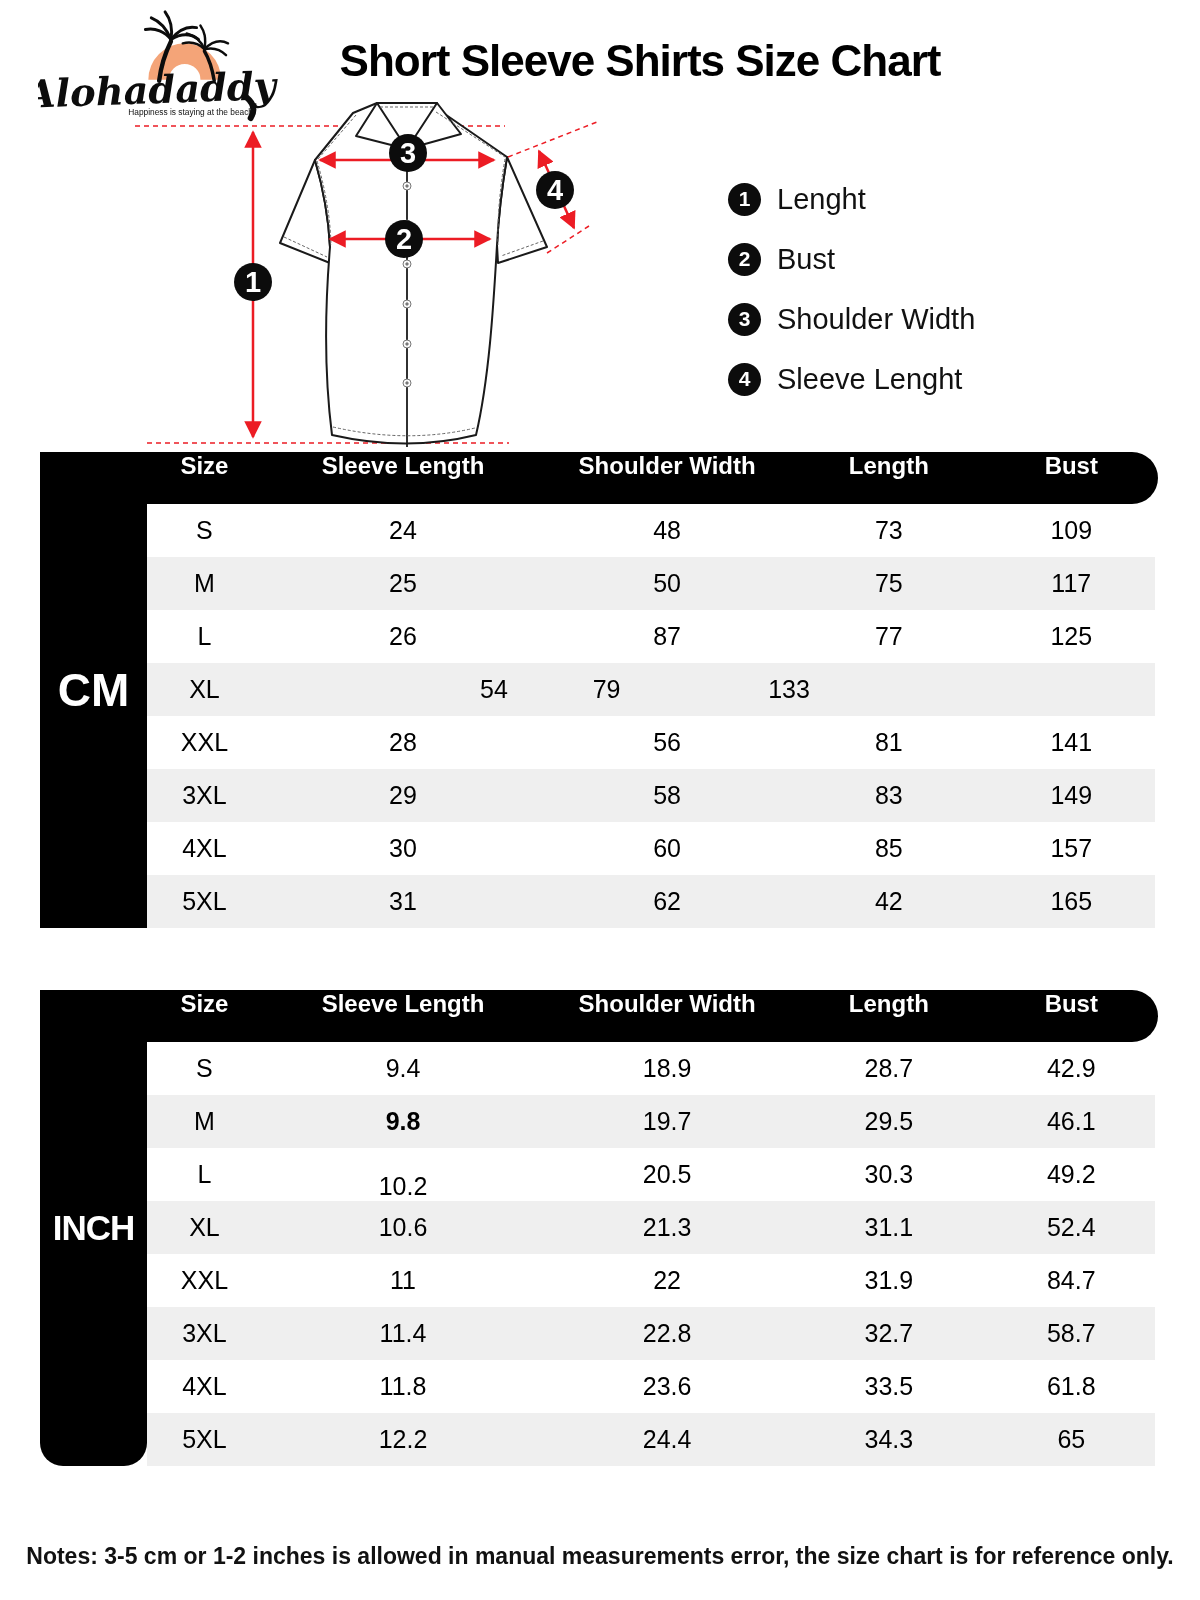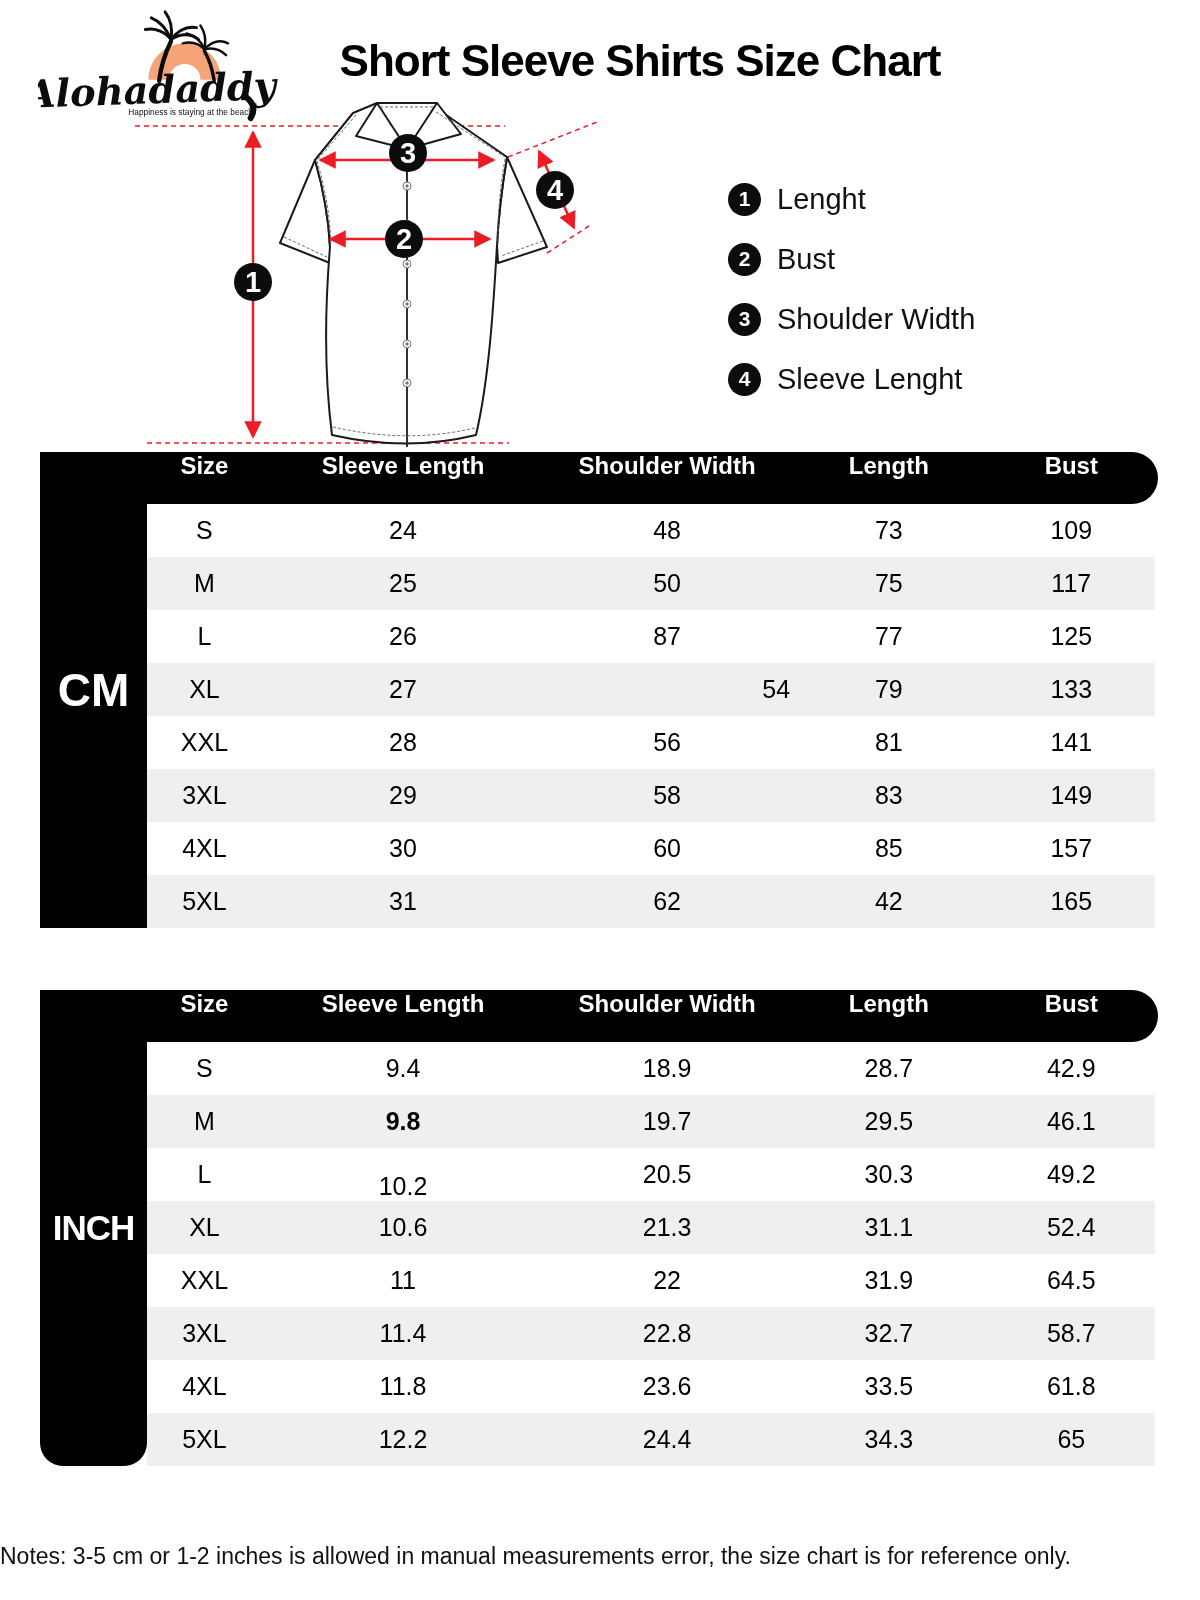--- a/index.html
+++ b/index.html
@@ -50,22 +50,22 @@
   .size-table.cm   .unit-band { font-size:46px; }
   .size-table.inch .unit-band { font-size:35px; letter-spacing:-1px;border-radius:23px; }
 
   .rows { position:absolute; left:107px; top:52px; width:1008px; }
   .row  { height:53px; display:flex; align-items:center; background:#ffffff; }
   .row:nth-child(even) { background:#efefef; }
   .cell { font-size:25px; color:#000; text-align:center; }
 
   
   .notes {
-    position:absolute; left:0; top:1543px; width:1200px; text-align:left;
-    font-size:23px; color:#111;
+    position:absolute; left:0; top:1543px; width:1200px; text-align:center;
+    font-size:23px; color:#111;font-weight:bold;
   }
 </style>
 </head>
 <body>
 
 <div id="canvas">
 
   <div class="logo">
     <svg viewBox="0 0 260 120" width="262" height="118">
       <path d="M109,77 A37,37 0 0 1 183,77 L162,77 A16,16 0 0 0 130,77 Z" fill="#f4a478"></path>
@@ -222,21 +222,20 @@
         </div>
         <div class="row">
           <div class="cell" style="width: 11.4%;">L</div>
           <div class="cell" style="width: 28%;">26</div>
           <div class="cell" style="width: 24.4%;">87</div>
           <div class="cell" style="width: 19.6%;">77</div>
           <div class="cell" style="width: 16.6%;">125</div>
         </div>
         <div class="row">
           <div class="cell" style="width: 11.4%;">XL</div>
-          <div class="cell" style="width: 28%;">27</div>
           <div class="cell" style="width: 24.4%; text-align: right;">54</div>
           <div class="cell" style="width: 19.6%;">79</div>
           <div class="cell" style="width: 16.6%;">133</div>
         </div>
         <div class="row">
           <div class="cell" style="width: 11.4%;">XXL</div>
           <div class="cell" style="width: 28%;">28</div>
           <div class="cell" style="width: 24.4%;">56</div>
           <div class="cell" style="width: 19.6%;">81</div>
           <div class="cell" style="width: 16.6%;">141</div>
@@ -303,21 +302,21 @@
           <div class="cell" style="width: 28%;">10.6</div>
           <div class="cell" style="width: 24.4%;">21.3</div>
           <div class="cell" style="width: 19.6%;">31.1</div>
           <div class="cell" style="width: 16.6%;">52.4</div>
         </div>
         <div class="row">
           <div class="cell" style="width: 11.4%;">XXL</div>
           <div class="cell" style="width: 28%;">11</div>
           <div class="cell" style="width: 24.4%;">22</div>
           <div class="cell" style="width: 19.6%;">31.9</div>
-          <div class="cell" style="width: 16.6%;">64.5</div>
+          <div class="cell" style="width: 16.6%;">84.7</div>
         </div>
         <div class="row">
           <div class="cell" style="width: 11.4%;">3XL</div>
           <div class="cell" style="width: 28%;">11.4</div>
           <div class="cell" style="width: 24.4%;">22.8</div>
           <div class="cell" style="width: 19.6%;">32.7</div>
           <div class="cell" style="width: 16.6%;">58.7</div>
         </div>
         <div class="row">
           <div class="cell" style="width: 11.4%;">4XL</div>

